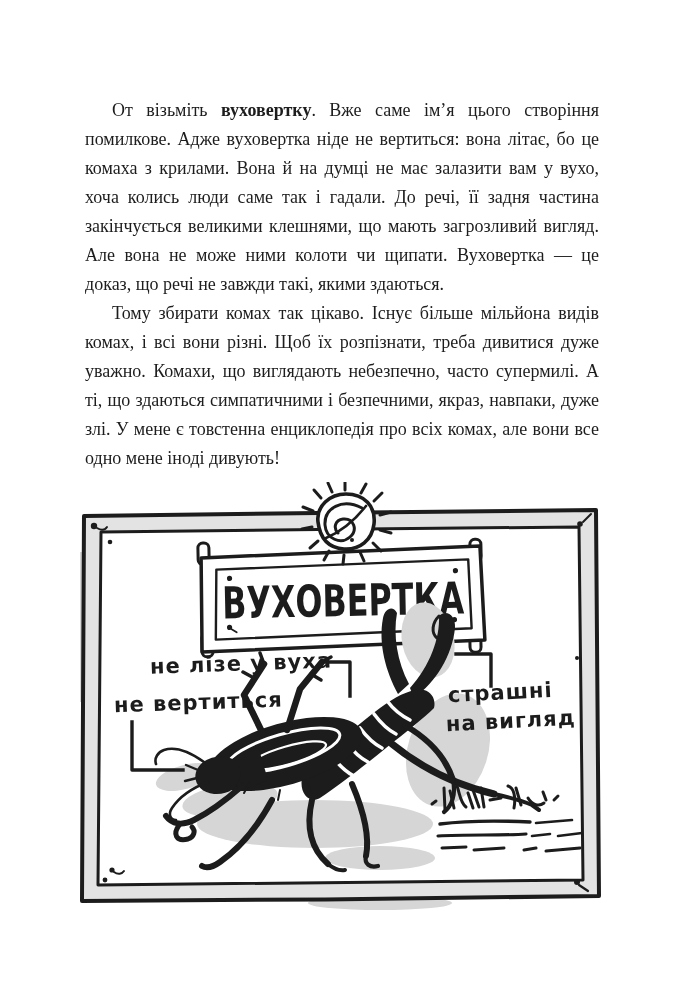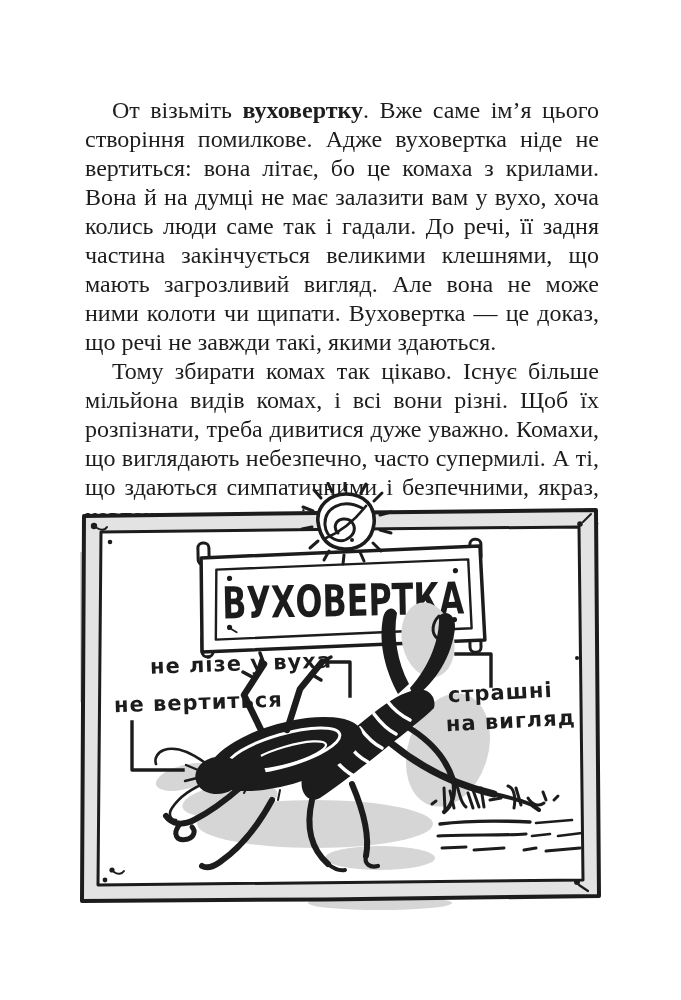--- a/index.html
+++ b/index.html
@@ -11,21 +11,21 @@
   }
   html,body{margin:0;padding:0;}
   body{
     width:681px;height:1000px;background:var(--paper);
     font-family:"Liberation Serif", serif;
     overflow:hidden;
   }
   .page{position:relative;width:681px;height:1000px;background:var(--paper);}
   .text-block{
     position:absolute;left:85px;top:96px;width:514px;
-    color:var(--text);font-size:24px;line-height:29px;text-align:justify;
+    color:var(--text);font-size:18px;line-height:29px;text-align:justify;
   }
   .para{margin:0;text-indent:27px;}
   .para b{font-weight:bold;}
   .illustration{position:absolute;left:80px;top:482px;width:522px;height:430px;}
   svg{display:block;}
   svg path, svg line, svg ellipse, svg circle, svg rect{stroke-linejoin:round;stroke-linecap:round;}
   .if{fill:var(--ink);stroke:none;}
   .is{stroke:var(--ink);fill:none;}
   .ws{fill:var(--wash);stroke:none;}
   .bandfill{fill:var(--band);stroke:var(--ink);}

